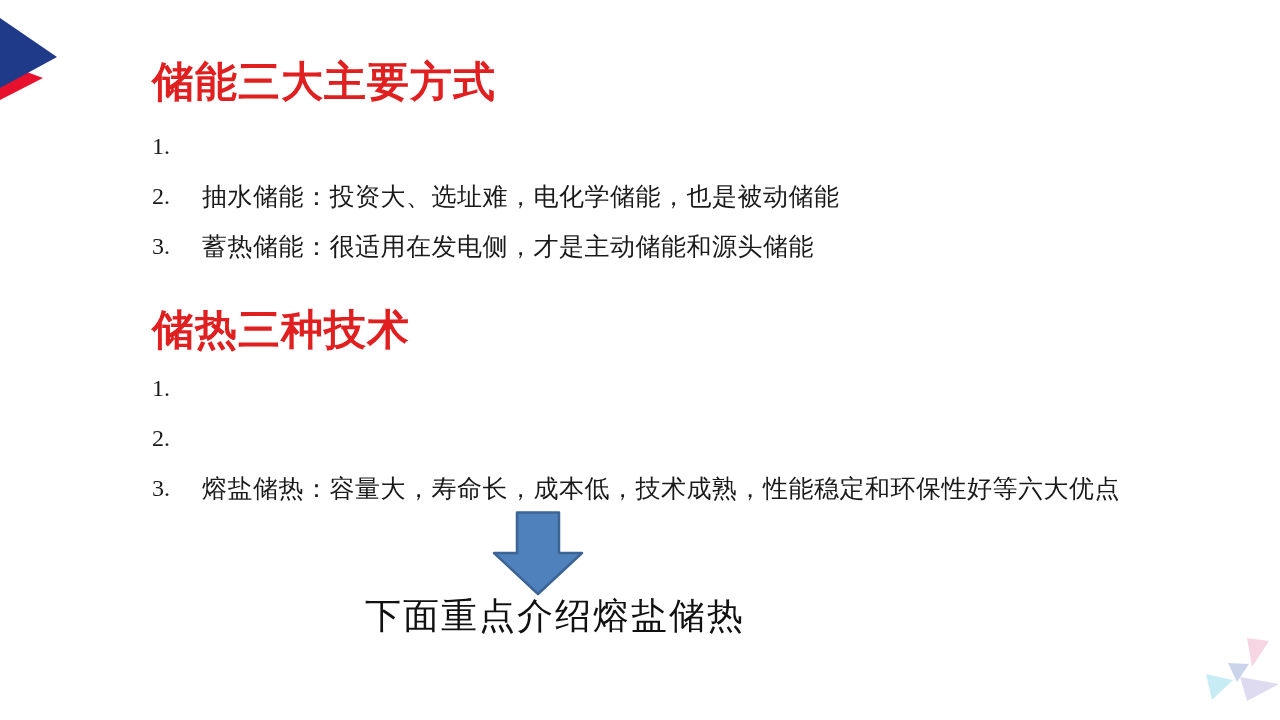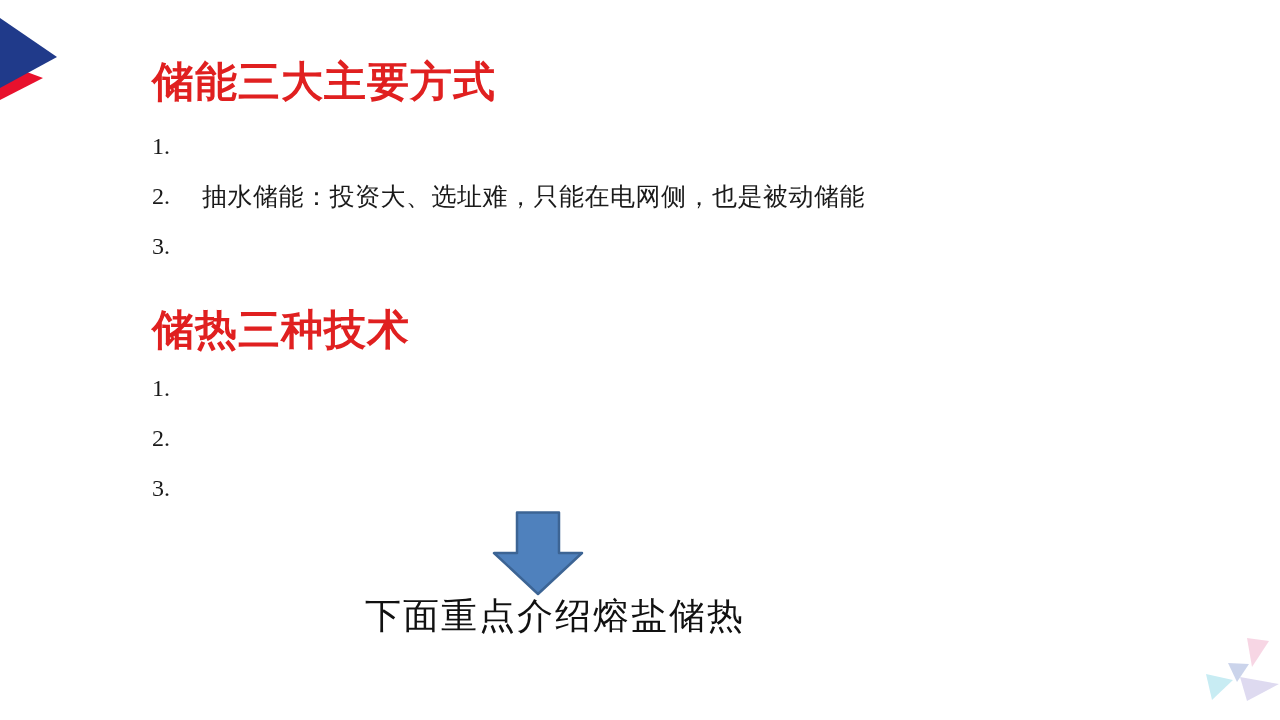--- a/index.html
+++ b/index.html
@@ -97,38 +97,40 @@
   </svg>
 
   <div id="heading-1" class="section-heading">储能三大主要方式</div>
 
   <div id="list-1" class="num-list">
     <div class="li-row">
       <span class="li-num">1.</span>
     </div>
     <div class="li-row">
       <span class="li-num">2.</span>
-      <span class="li-text">抽水储能：投资大、选址难，只能在电网侧，也是被动储能</span>
+      <span class="li-text">抽水储能：投资大、选址难，电化学储能，也是被动储能</span>
     </div>
     <div class="li-row">
       <span class="li-num">3.</span>
+      <span class="li-text">蓄热储能：很适用在发电侧，才是主动储能和源头储能</span>
     </div>
   </div>
 
   <div id="heading-2" class="section-heading">储热三种技术</div>
 
   <div id="list-2" class="num-list">
     <div class="li-row">
       <span class="li-num">1.</span>
     </div>
     <div class="li-row">
       <span class="li-num">2.</span>
     </div>
     <div class="li-row">
       <span class="li-num">3.</span>
+      <span class="li-text">熔盐储热：容量大，寿命长，成本低，技术成熟，性能稳定和环保性好等六大优点</span>
     </div>
   </div>
 
   <svg class="down-arrow" viewBox="0 0 92 85" aria-hidden="true">
     <polygon points="25,1.5 67,1.5 67,42 90,42 46,83 2,42 25,42" stroke-width="2.5" stroke-linejoin="round" fill="#4f81bd" stroke="#3c6494"></polygon>
   </svg>
 
   <div class="conclusion">下面重点介绍熔盐储热</div>
 
   <svg class="bottom-deco" viewBox="0 0 88 75" aria-hidden="true">

